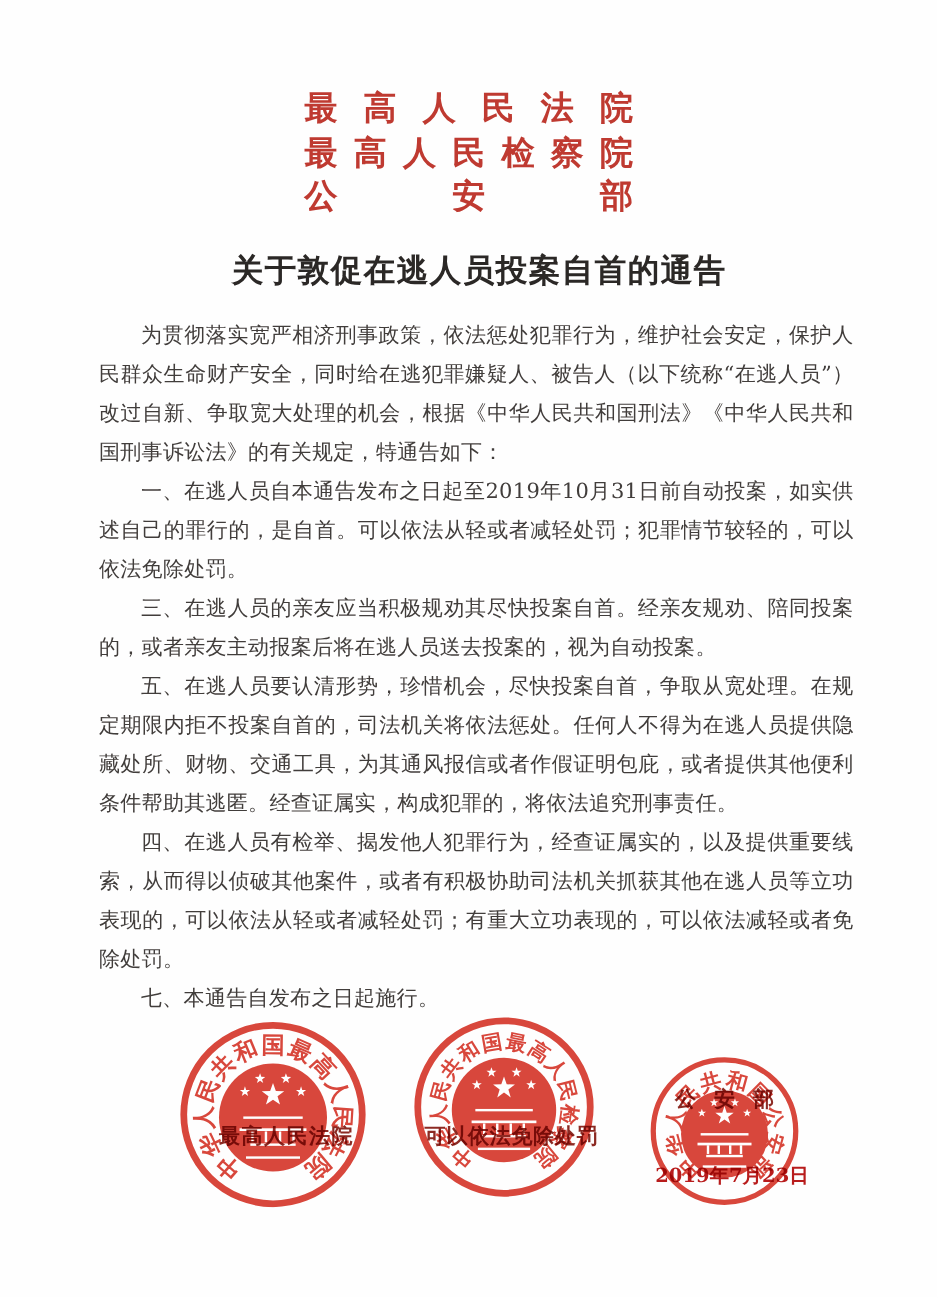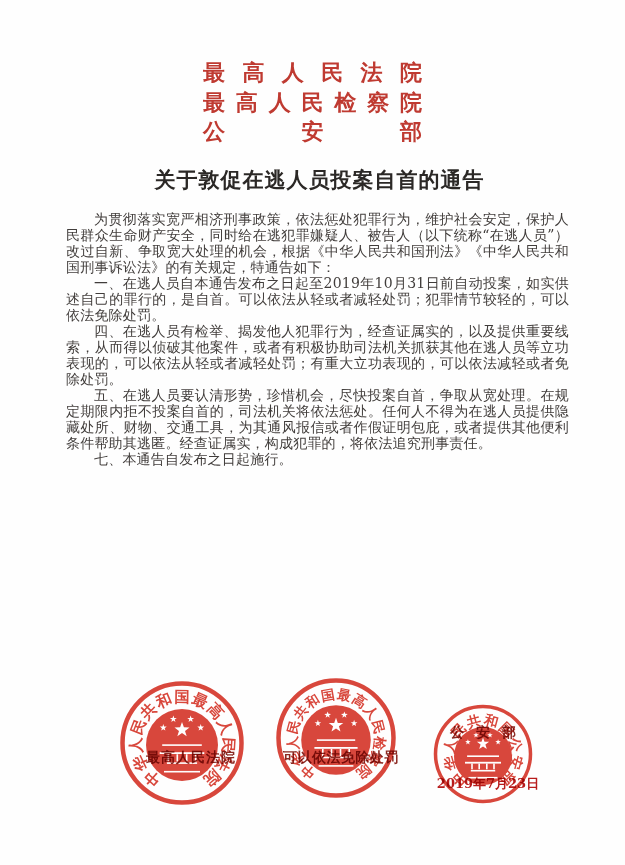--- a/index.html
+++ b/index.html
@@ -14,21 +14,21 @@
     height:29.5px;font-size:22px;font-weight:bold;color:#bf3a31;line-height:29.5px;
   }
   
   .notice-title{
     position:absolute;left:14px;right:0;top:166px;margin:0;text-align:center;
     font-size:21px;font-weight:bold;color:#2b2826;letter-spacing:1px;
   }
   
   .notice-body{
     position:absolute;left:66px;top:211px;width:503px;
-    font-size:14px;line-height:16px;color:#413d3b;text-align:justify;
+    font-size:14px;line-height:26px;color:#413d3b;text-align:justify;
     letter-spacing:0.2px;
   }
   .notice-body p{margin:0;text-indent:2em;}
   
   .seals-row{position:absolute;left:0;top:0;width:613px;height:865px;pointer-events:none;}
   .seal{position:absolute;z-index:2;opacity:.93;}
   .stamp-name{
     position:absolute;z-index:3;transform:translateX(-50%);white-space:nowrap;
     font-size:14px;font-weight:bold;color:#8d2a23;mix-blend-mode:multiply;
   }
@@ -68,22 +68,23 @@
         <span>安</span>
         <span>部</span>
       </div>
   </div>
 
   <h1 class="notice-title">关于敦促在逃人员投案自首的通告</h1>
 
   <div class="notice-body">
     <p>为贯彻落实宽严相济刑事政策，依法惩处犯罪行为，维护社会安定，保护人民群众生命财产安全，同时给在逃犯罪嫌疑人、被告人（以下统称“在逃人员”）改过自新、争取宽大处理的机会，根据《中华人民共和国刑法》《中华人民共和国刑事诉讼法》的有关规定，特通告如下：</p>
     <p>一、在逃人员自本通告发布之日起至2019年10月31日前自动投案，如实供述自己的罪行的，是自首。可以依法从轻或者减轻处罚；犯罪情节较轻的，可以依法免除处罚。</p>
+    <p>三、在逃人员的亲友应当积极规劝其尽快投案自首。经亲友规劝、陪同投案的，或者亲友主动报案后将在逃人员送去投案的，视为自动投案。</p>
+    <p>五、在逃人员要认清形势，珍惜机会，尽快投案自首，争取从宽处理。在规定期限内拒不投案自首的，司法机关将依法惩处。任何人不得为在逃人员提供隐藏处所、财物、交通工具，为其通风报信或者作假证明包庇，或者提供其他便利条件帮助其逃匿。经查证属实，构成犯罪的，将依法追究刑事责任。</p>
     <p>四、在逃人员有检举、揭发他人犯罪行为，经查证属实的，以及提供重要线索，从而得以侦破其他案件，或者有积极协助司法机关抓获其他在逃人员等立功表现的，可以依法从轻或者减轻处罚；有重大立功表现的，可以依法减轻或者免除处罚。</p>
-    <p>五、在逃人员要认清形势，珍惜机会，尽快投案自首，争取从宽处理。在规定期限内拒不投案自首的，司法机关将依法惩处。任何人不得为在逃人员提供隐藏处所、财物、交通工具，为其通风报信或者作假证明包庇，或者提供其他便利条件帮助其逃匿。经查证属实，构成犯罪的，将依法追究刑事责任。</p>
     <p>七、本通告自发布之日起施行。</p>
   </div>
 
   <div class="seals-row">
     <span class="stamp-name stamp-name-court">最高人民法院</span>
     <span class="stamp-name stamp-name-procuratorate">可以依法免除处罚</span>
     <span class="stamp-name stamp-name-public-security">公安部</span>
     <span class="issue-date">2019年7月23日</span>
   <svg width="124" height="124" viewBox="0 0 124 124" class="seal" style="left: 120px; top: 681px;">
         <circle cx="62" cy="62" r="59.5" fill="none" stroke="#d63a2e" stroke-width="4.5"></circle>

